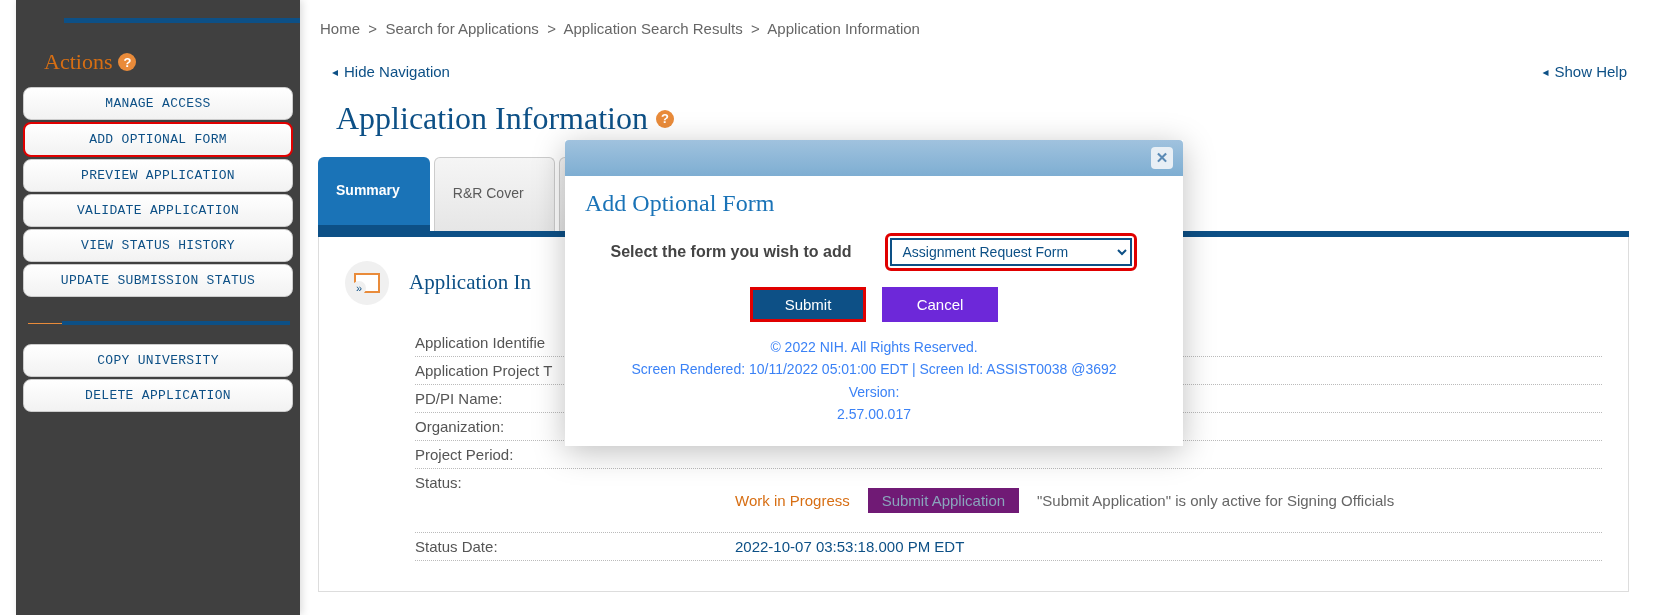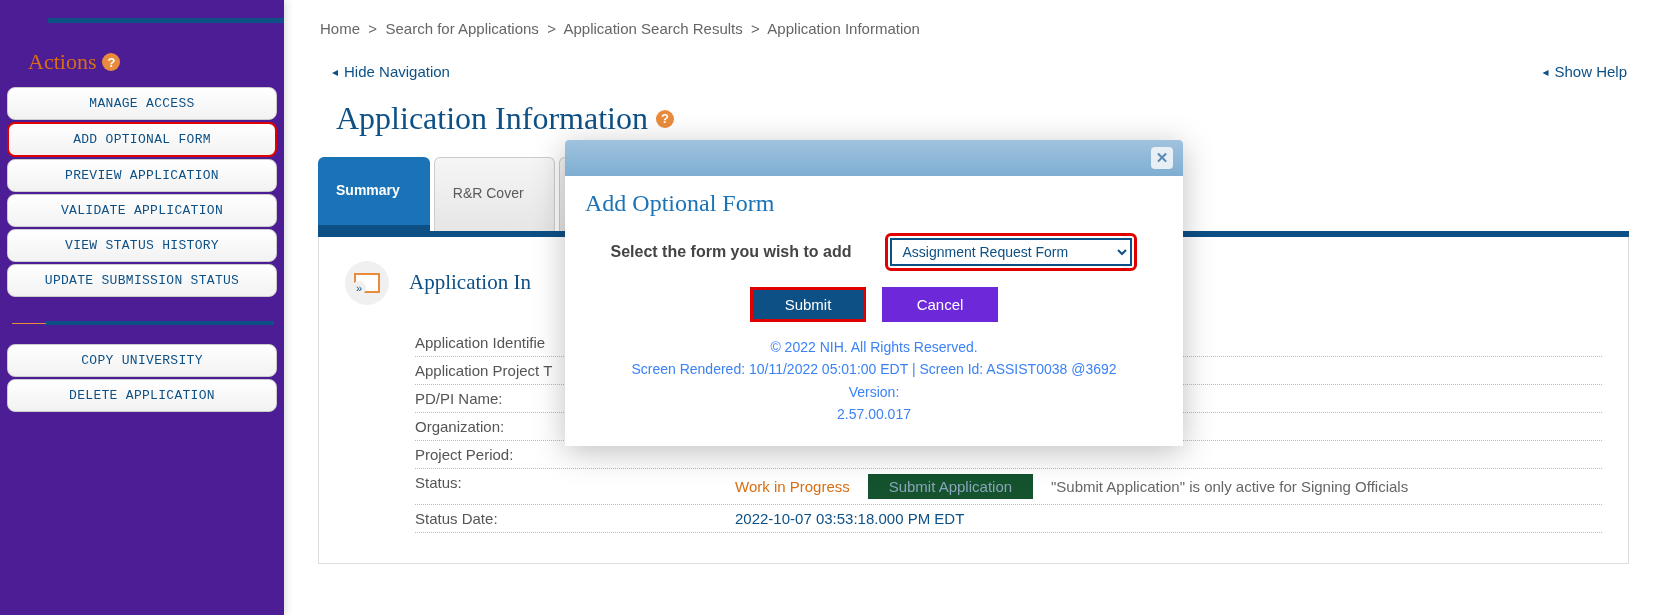--- a/index.html
+++ b/index.html
@@ -1,19 +1,19 @@
 <!DOCTYPE html>
 <html><head>
   <meta charset="utf-8">
   <style>
     * { box-sizing: border-box; margin: 0; padding: 0; }
     body { font-family: "Segoe UI", Arial, sans-serif; font-size: 14px; color: #333; background: #fff; width: 1663px; height: 615px; overflow: hidden; position: relative; }
 
     
-    .sidebar { position: absolute; left: 0; top: 0; width: 284px; height: 615px; background: #4c1d95; box-shadow: 2px 0 8px rgba(0,0,0,0.15); padding-top: 15px; }
+    .sidebar { position: absolute; left: 16px; top: 0; width: 284px; height: 615px; background: #404040; box-shadow: 2px 0 8px rgba(0,0,0,0.15); padding-top: 15px; }
     .sidebar-top-bar { position: absolute; top: 18px; left: 48px; right: 0; height: 5px; background: #0d5086; }
     .actions-title { display: flex; align-items: center; gap: 6px; padding: 34px 0 10px 28px; }
     .actions-title-text { font-family: Georgia, serif; font-size: 22px; color: #d76e13; }
     .help-icon { width: 18px; height: 18px; border-radius: 50%; background: #e98b3a; color: #fff; display: inline-flex; align-items: center; justify-content: center; font-size: 13px; font-weight: bold; }
     .action-btn { display: block; width: 270px; margin: 2px auto; padding: 8px 0; text-align: center; background: linear-gradient(#fff, #f2f2f2); border: 1px solid #ccc; border-radius: 8px; color: #0d5086; font-size: 13px; letter-spacing: 0.3px; cursor: pointer; font-family: Liberation Mono, monospace; }
     .action-btn.highlighted { border: 2px solid #e00000; }
     .sidebar-divider { margin: 26px 10px 20px 12px; height: 1px; background: #e98b3a; position: relative; }
     .sidebar-divider::before { content: ''; position: absolute; left: 34px; right: 0; top: -2px; height: 4px; background: #0d5086; }
 
     
@@ -42,21 +42,21 @@
     .panel-title-row { display: flex; align-items: center; gap: 20px; margin-bottom: 24px; }
     .panel-icon { width: 44px; height: 44px; border-radius: 50%; background: #f0f0f0; display: flex; align-items: center; justify-content: center; position: relative; }
     .panel-icon-inner { width: 26px; height: 20px; border: 2px solid #e98b3a; background: #fff; position: relative; }
     .panel-icon-inner::after { content: '»'; position: absolute; bottom: -4px; left: -4px; font-size: 11px; color: #0d5086; background: #f0f0f0; width: 14px; height: 14px; border-radius: 50%; display: flex; align-items: center; justify-content: center; }
     .panel-title { font-family: Georgia, serif; font-size: 21px; color: #0d5086; font-weight: normal; }
 
     .info-row { display: flex; border-bottom: 1px dotted #bbb; padding: 5px 0; margin-left: 70px; }
     .info-label { width: 320px; color: #555; font-size: 15px; }
     .info-value { color: #0d5086; font-size: 15px; }
     .info-value.orange { color: #d76e13; }
-    .submit-app-btn { display: inline-block; padding: 4px 21px; background: #14532d; color: #8aa4bc; margin: 0 14px; font-size: 15px; cursor: default; }
+    .submit-app-btn { display: inline-block; padding: 4px 14px; background: #701a75; color: #8aa4bc; margin: 14px 14px; font-size: 15px; cursor: default; }
     .signing-note { color: #666; font-size: 15px; }
 
     
     .modal { position: absolute; left: 565px; top: 140px; width: 618px; background: #fff; box-shadow: 0 6px 30px rgba(0,0,0,0.25); z-index: 100; }
     .modal-header { background: linear-gradient(#a0c2de, #7eaed2); height: 36px; display: flex; justify-content: flex-end; align-items: center; padding: 0 10px; border-radius: 4px 4px 0 0; }
     .modal-close { width: 22px; height: 22px; background: #e8eff5; border-radius: 4px; display: flex; align-items: center; justify-content: center; color: #5a8ab5; font-weight: bold; cursor: pointer; font-size: 15px; }
     .modal-body { padding: 14px 20px 20px 20px; }
     .modal-title { font-family: Georgia, serif; font-size: 24px; color: #1a73b7; margin-bottom: 16px; }
     .modal-row { display: flex; align-items: center; gap: 34px; margin-bottom: 16px; justify-content: center; }
     .modal-label { font-size: 16px; color: #444; font-weight: 600; }

